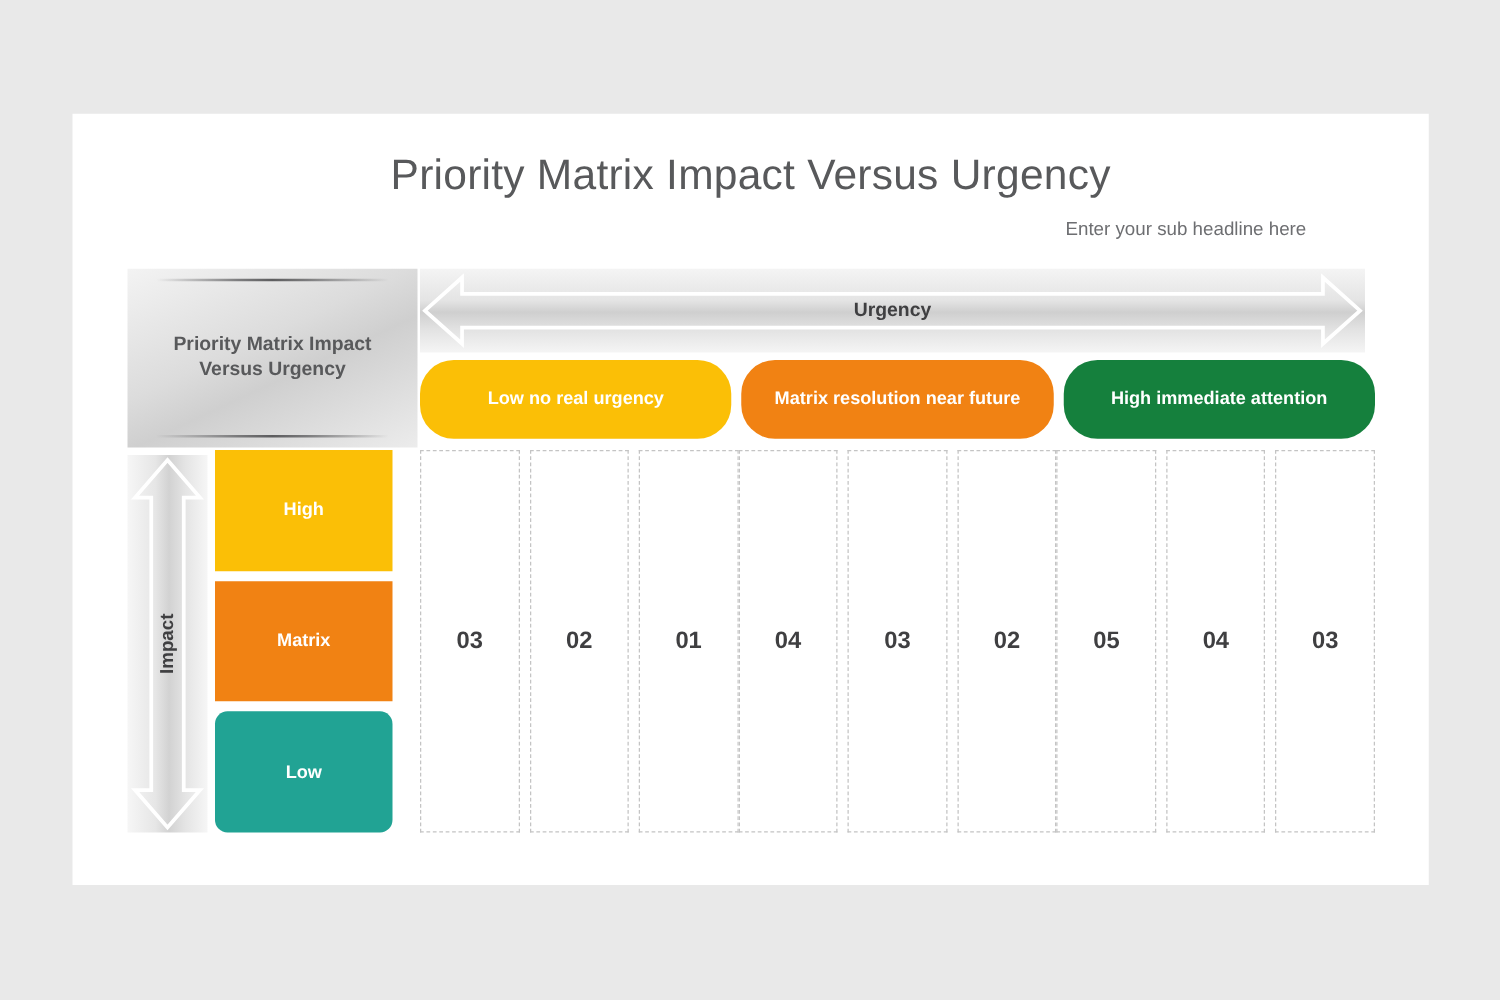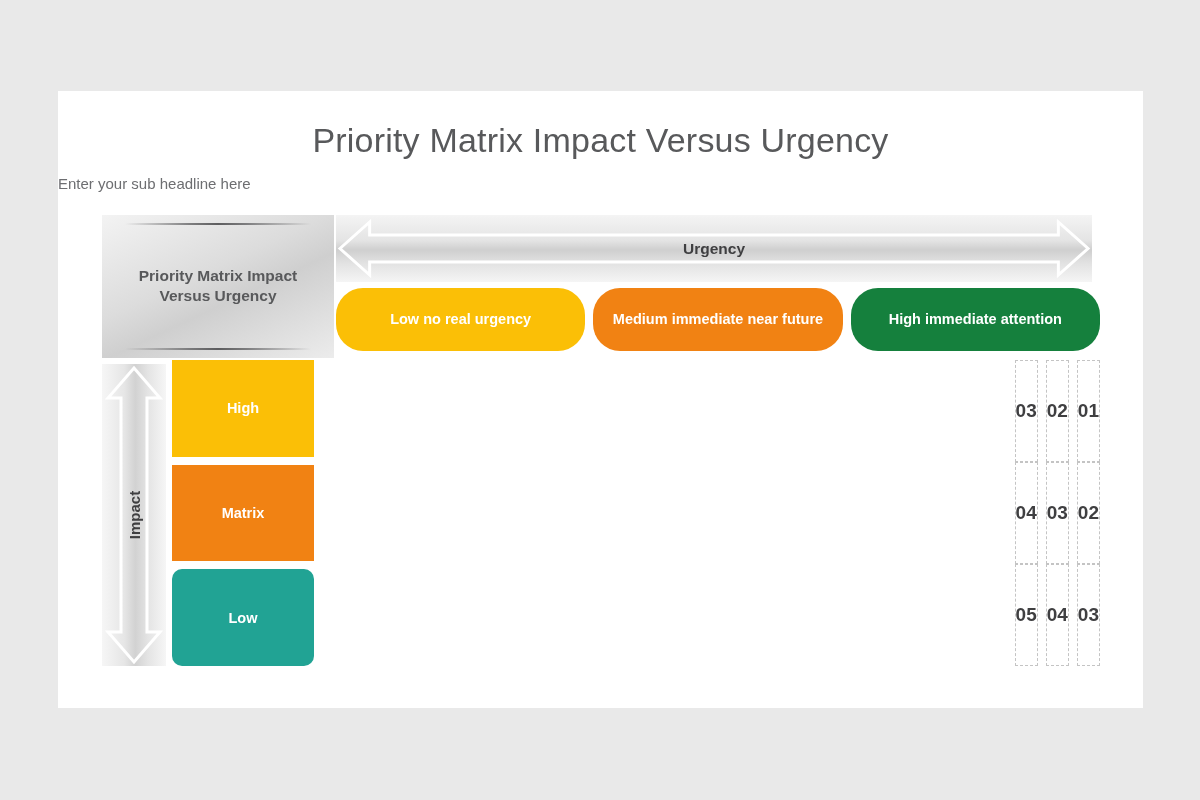--- a/index.html
+++ b/index.html
@@ -35,21 +35,21 @@
     font-weight: 400;
     color: #58595b;
     letter-spacing: 0.2px;
     white-space: nowrap;
   }
   .subtitle {
     position: absolute;
     left: 0;
     top: 84px;
     width: 987px;
-    text-align: left;
+    text-align: right;
     font-size: 15px;
     font-weight: 400;
     color: #6d6e71;
   }
 
   
   .matrix {
     position: absolute;
     left: 44px;
     top: 124px;
@@ -193,23 +193,22 @@
   }
 
   
   .grid {
     position: absolute;
     left: 234px;
     top: 145px;
     width: 764px;
     height: 306px;
     display: flex;
-    flex-direction: column;
+    flex-direction: row;
     gap: 0;
-    align-items: flex-end;
   }
   .grid-row {
     flex: 1;
     display: flex;
     gap: 8px;
   }
   .grid-cell {
     flex: 1;
     background: #ffffff;
     border: 1px dashed #c4c4c4;
@@ -250,21 +249,21 @@
         <polygon points="32,4 58,34 45,34 45,268 58,268 32,298 6,268 19,268 19,34 6,34" fill="none" stroke="#ffffff" stroke-width="3"></polygon>
       </svg>
       <span class="impact-text">Impact</span>
     </div>
 
     <div class="col-headers">
       <div class="col-header" style="background: rgb(251, 191, 6);">
         <span>Low no real urgency</span>
       </div>
       <div class="col-header" style="background: rgb(241, 130, 19);">
-        <span>Medium immediate near future</span>
+        <span>Matrix resolution near future</span>
       </div>
       <div class="col-header" style="background: #15803d;">
         <span>High immediate attention</span>
       </div>
     </div>
 
     <div class="row-labels">
       <div class="row-label" style="background: rgb(251, 191, 6);">
         <span>High</span>
       </div>

